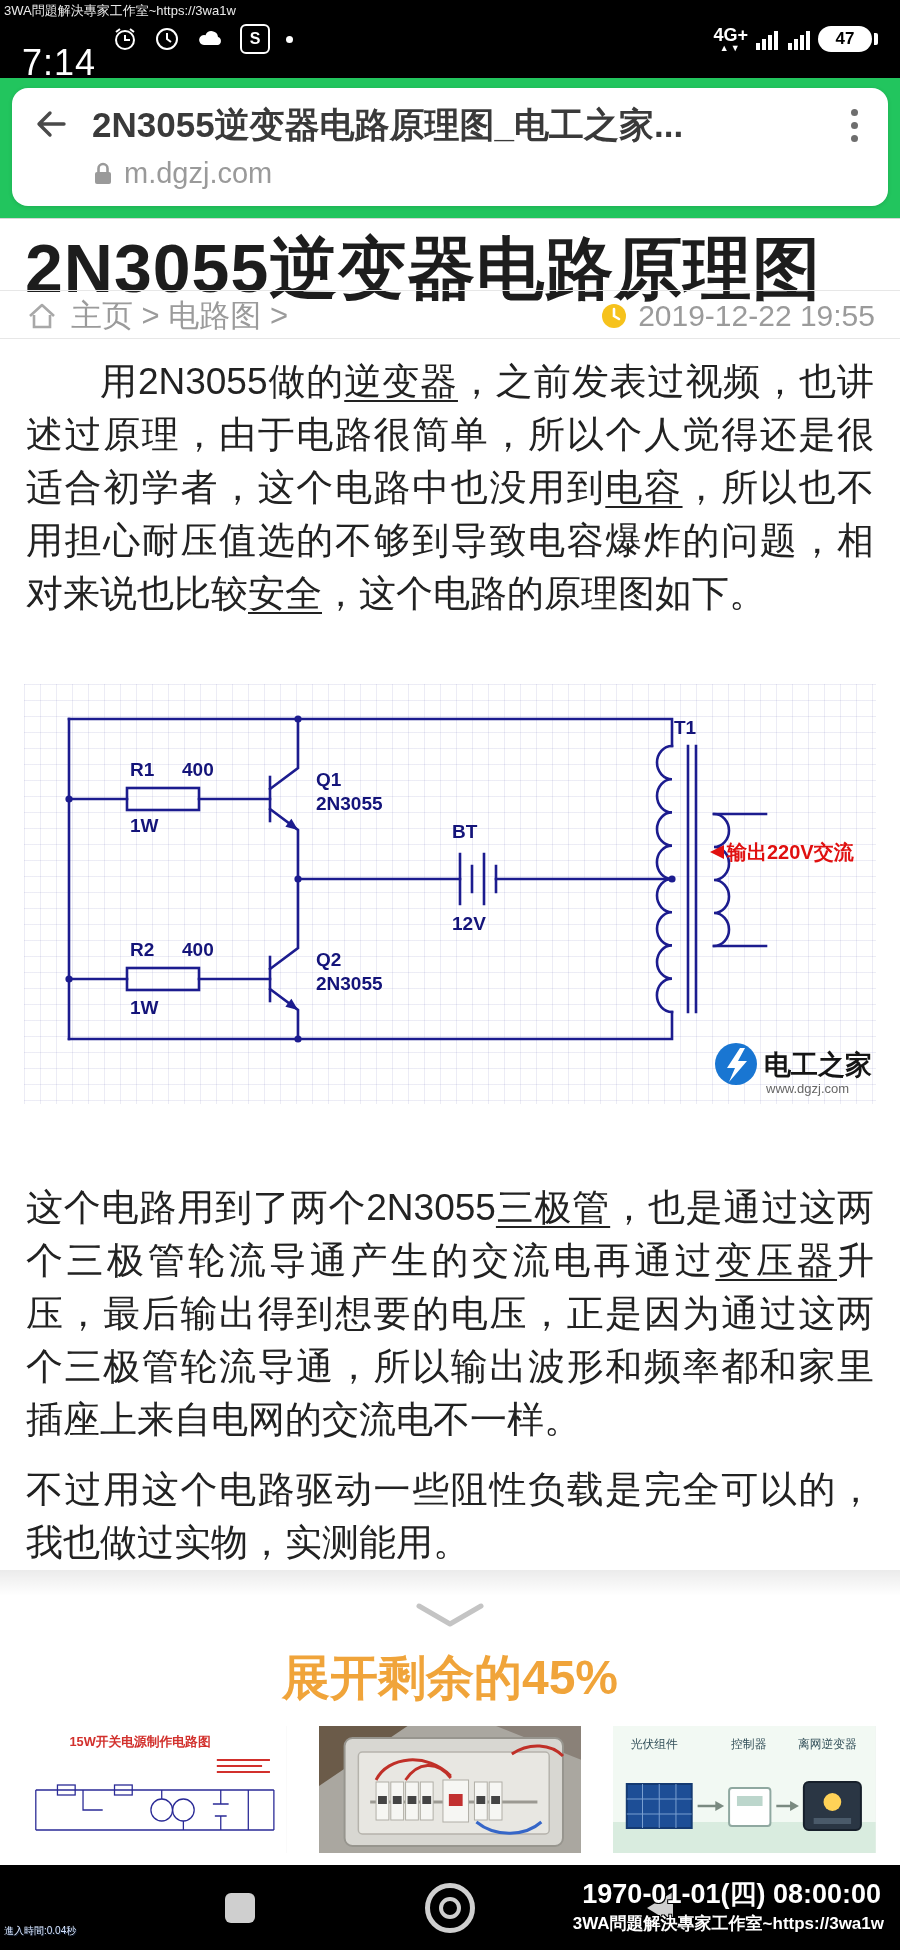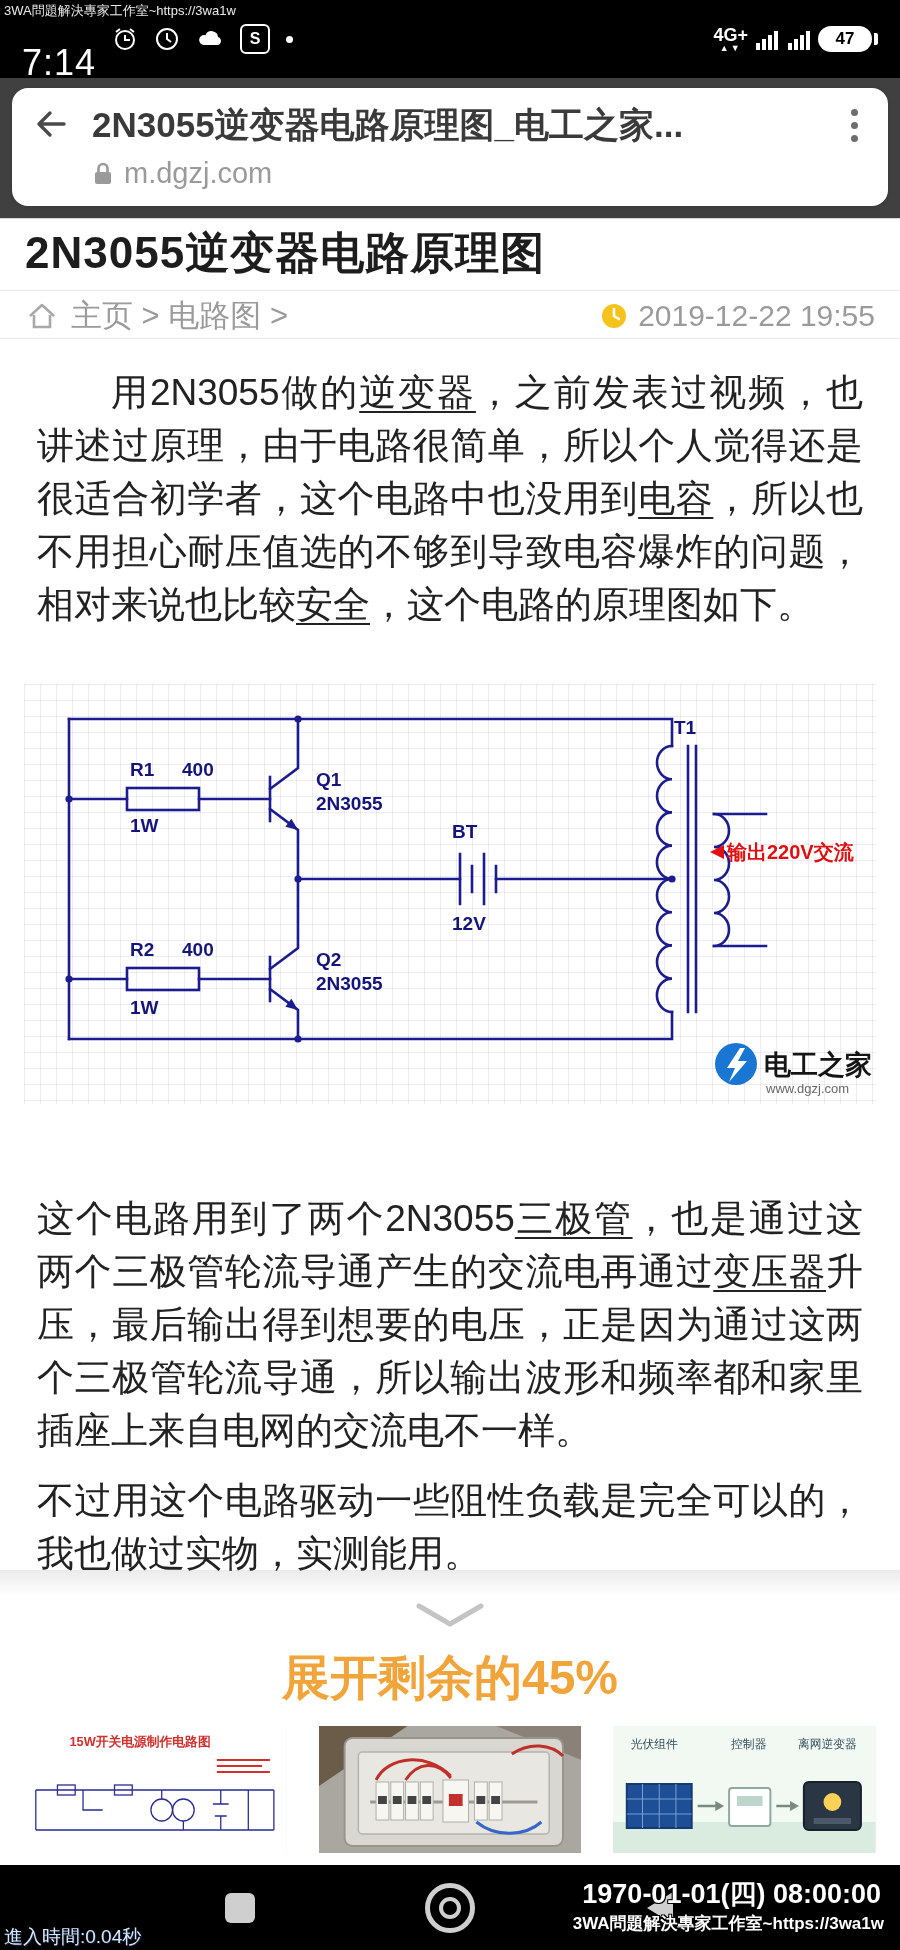--- a/index.html
+++ b/index.html
@@ -21,45 +21,45 @@
   .sb-net{display:flex;flex-direction:column;align-items:center;line-height:1;}
   .sb-net-type{color:#fff;font-size:18px;font-weight:700;}
   .sb-arrows{color:#fff;font-size:9px;letter-spacing:2px;}
   .sb-battery{display:flex;align-items:center;}
   .sb-battery-body{min-width:44px;height:26px;background:#fff;border-radius:13px;
                    display:flex;align-items:center;justify-content:center;
                    font-size:17px;font-weight:700;color:#000;padding:0 5px;}
   .sb-battery-tip{width:4px;height:12px;background:#fff;border-radius:0 2px 2px 0;margin-left:2px;}
 
   
-  .header-zone{position:absolute;top:78px;left:0;right:0;height:140px;background:#404040;
+  .header-zone{position:absolute;top:78px;left:0;right:0;height:140px;background:#22c55e;
                border-bottom:1px solid #d6d6d6;z-index:10;}
   .url-card{position:absolute;top:10px;left:12px;right:12px;height:118px;background:#fff;
             border-radius:16px;box-shadow:0 1px 4px rgba(0,0,0,0.12);}
   .card-row1{display:flex;align-items:center;padding:14px 20px 0 20px;}
   .back-icon{display:block;}
   .page-title{flex:1;margin-left:22px;font-size:35px;font-weight:700;color:#3a3a3a;
               white-space:nowrap;overflow:hidden;text-overflow:clip;}
   .menu-dots{display:flex;flex-direction:column;gap:6px;padding:4px 10px;}
   .menu-dots i{width:7px;height:7px;background:#6e6e6e;border-radius:50%;display:block;}
   .card-row2{display:flex;align-items:center;margin:8px 0 0 80px;gap:10px;}
   .domain{font-size:29px;color:#9a9a9a;}
 
   
   .content{position:absolute;top:218px;left:0;right:0;height:1647px;background:#fff;overflow:hidden;}
-  .article-h1{position:absolute;top:6px;left:25px;margin:0;font-size:44px;font-weight:700;
+  .article-h1{position:absolute;top:6px;left:25px;margin:0;font-size:68px;font-weight:700;
               color:#1d1d1d;letter-spacing:1px;}
   .divider{position:absolute;left:0;right:0;height:1px;background:#e7e7e7;}
   .d1{top:72px;} .d2{top:120px;}
   .breadcrumb-row{position:absolute;top:76px;left:25px;right:25px;height:44px;
                   display:flex;align-items:center;}
   .crumb{font-size:31px;color:#9b9b9b;margin-left:12px;}
   .pub{margin-left:auto;display:flex;align-items:center;gap:10px;}
   .pub-date{font-size:30px;color:#9b9b9b;text-align:right;}
-  .body-p{position:absolute;left:25px;right:25px;margin:12px;font-size:37px;line-height:53px;
+  .body-p{position:absolute;left:25px;right:25px;margin:1px;font-size:37px;line-height:53px;
           color:#222;text-align:justify;}
   .indent{text-indent:74px;}
   .inline-link{text-decoration:underline;text-underline-offset:6px;text-decoration-thickness:2px;}
 
   
   .schematic{position:absolute;top:466px;left:24px;width:852px;height:420px;margin:0;
     background-color:#fff;
     background-image:
       repeating-linear-gradient(to right, rgba(70,70,160,0.10) 0, rgba(70,70,160,0.10) 1px, transparent 1px, transparent 16px),
       repeating-linear-gradient(to bottom, rgba(70,70,160,0.10) 0, rgba(70,70,160,0.10) 1px, transparent 1px, transparent 16px);}
@@ -87,21 +87,21 @@
   .nav-triangle{width:0;height:0;border-top:16px solid transparent;border-bottom:16px solid transparent;
                 border-right:26px solid #cfcfcf;}
 
   
   .wm{position:absolute;z-index:60;white-space:nowrap;}
   .wm-top{top:2px;left:4px;font-size:13px;color:rgba(255,255,255,0.92);}
   .wm-date{top:1876px;right:19px;font-size:27px;font-weight:700;color:#fff;
            text-shadow:-1px -1px 0 #000,1px -1px 0 #000,-1px 1px 0 #000,1px 1px 0 #000;}
   .wm-studio{top:1912px;right:16px;font-size:17px;font-weight:700;color:#fff;
              text-shadow:-1px -1px 0 #000,1px -1px 0 #000,-1px 1px 0 #000,1px 1px 0 #000;}
-  .wm-load{top:1924px;left:4px;font-size:19px;color:#d8e6ff;
+  .wm-load{top:1924px;left:4px;font-size:10px;color:#d8e6ff;
            text-shadow:1px 1px 0 #10203a;}
 </style>
 </head>
 <body>
 
 <div class="screen">
 
   <div class="status-bar">
     <div class="sb-left">
       <span class="sb-time">7:14</span>

